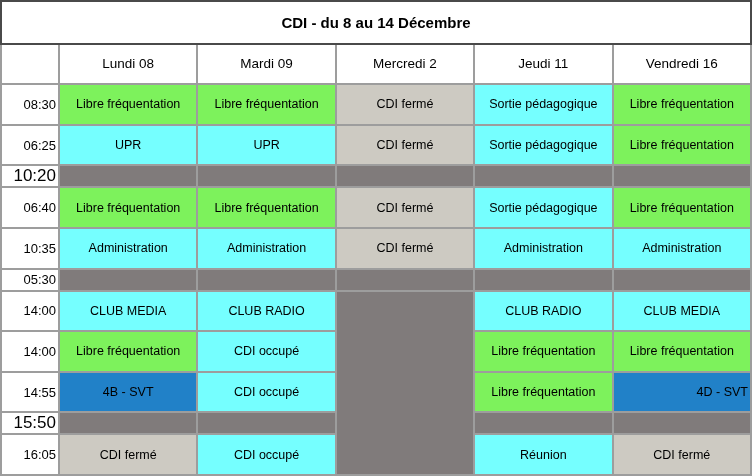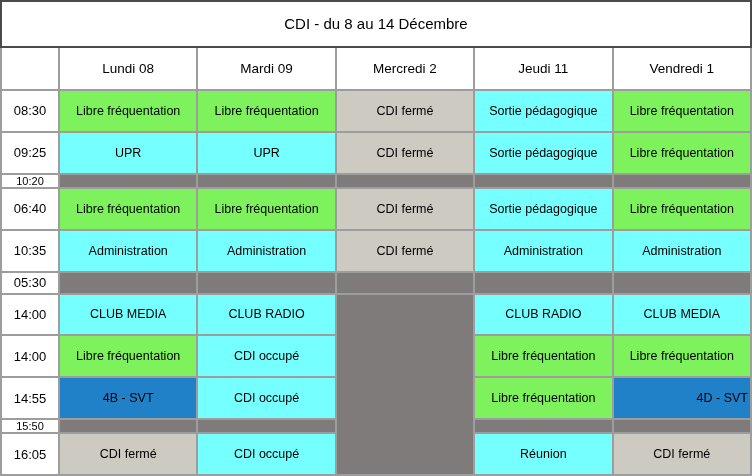--- a/index.html
+++ b/index.html
@@ -11,30 +11,30 @@
     width:752px; height:476px; table-layout:fixed;
     border-collapse:collapse; background:#ffffff;
     border:2px solid #4a4a4a;
   }
   td {
     border:2px solid #9d9d9d;
     padding:0 2px; text-align:center; vertical-align:middle;
     font-size:12.5px; overflow:hidden; white-space:nowrap;
   }
   tr.title-row td {
-    height:20px; font-size:15px; font-weight:normal; background:#ffffff;
+    height:20px; font-size:15px; font-weight:bold; background:#ffffff;
     border-color:#4a4a4a;
   }
   tr.header-row td {
     height:19px; font-size:13.5px; background:#ffffff;
     border-top-color:#4a4a4a;
   }
-  td.time { background:#ffffff; font-size:13px; }
+  td.time { background:#ffffff; font-size:13px;text-align:right; }
   tr.kind-break td { height:11px; }
-  tr.kind-break td.time { font-size:11px;border-radius:7px; }
+  tr.kind-break td.time { font-size:17px;border-radius:7px; }
   tr.kind-break-tall td { height:20px; }
   tr.kind-break-tall td.time { font-size:13px; }
 </style>
 </head>
 <body>
 
 <div class="screen">
   <table class="schedule">
     <colgroup>
       <col style="width:58px">
@@ -47,34 +47,34 @@
     <tbody>
       <tr class="title-row">
         <td colspan="6">CDI - du 8 au 14 Décembre</td>
       </tr>
       <tr class="header-row">
         <td class="time"></td>
         <td>Lundi 08</td>
         <td>Mardi 09</td>
         <td>Mercredi 2</td>
         <td>Jeudi 11</td>
-        <td>Vendredi 1</td>
+        <td>Vendredi 16</td>
       </tr>
     </tbody>
     <tbody>
         <tr class="kind-normal">
           <td class="time">08:30</td>
           <td class="cell" style="background-color: rgb(125, 242, 92);">Libre fréquentation</td>
           <td class="cell" style="background-color: rgb(125, 242, 92);">Libre fréquentation</td>
           <td class="cell" style="background-color: rgb(205, 202, 194);">CDI fermé</td>
           <td class="cell" style="background-color: rgb(117, 255, 255);">Sortie pédagogique</td>
           <td class="cell" style="background-color: rgb(125, 242, 92);">Libre fréquentation</td>
         </tr>
         <tr class="kind-normal">
-          <td class="time">09:25</td>
+          <td class="time">06:25</td>
           <td class="cell" style="background-color: rgb(117, 255, 255);">UPR</td>
           <td class="cell" style="background-color: rgb(117, 255, 255);">UPR</td>
           <td class="cell" style="background-color: rgb(205, 202, 194);">CDI fermé</td>
           <td class="cell" style="background-color: rgb(117, 255, 255);">Sortie pédagogique</td>
           <td class="cell" style="background-color: rgb(125, 242, 92);">Libre fréquentation</td>
         </tr>
         <tr class="kind-break">
           <td class="time">10:20</td>
           <td class="cell" style="background-color: rgb(128, 123, 123);"></td>
           <td class="cell" style="background-color: rgb(128, 123, 123);"></td>

